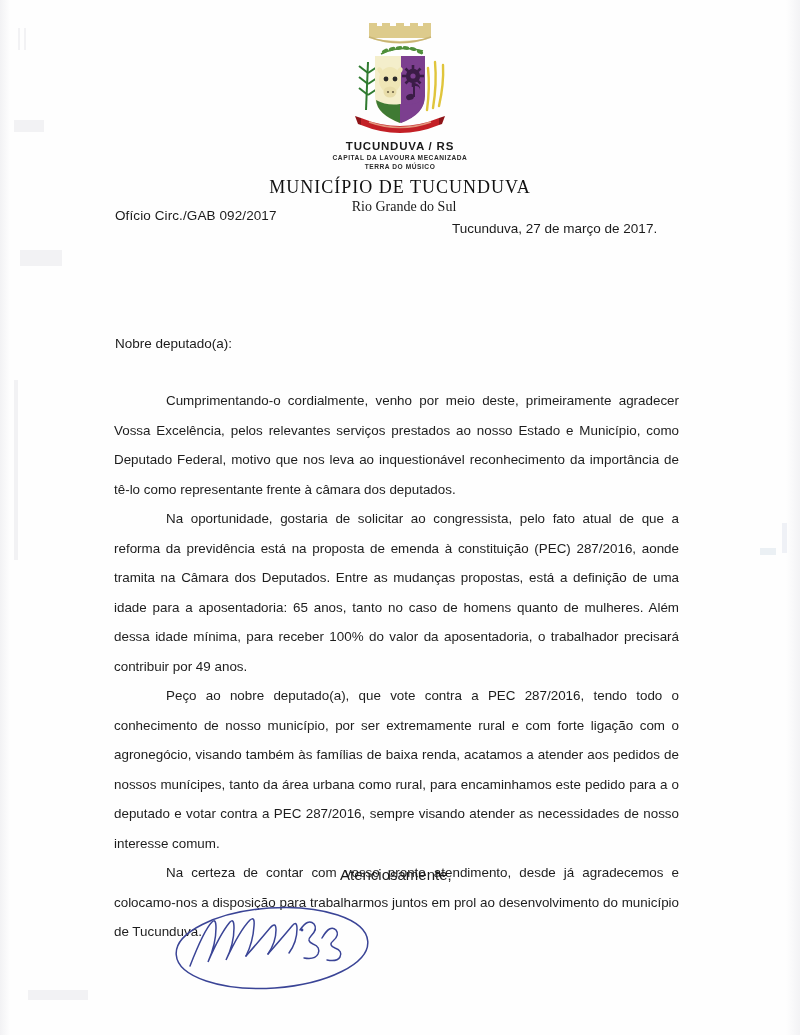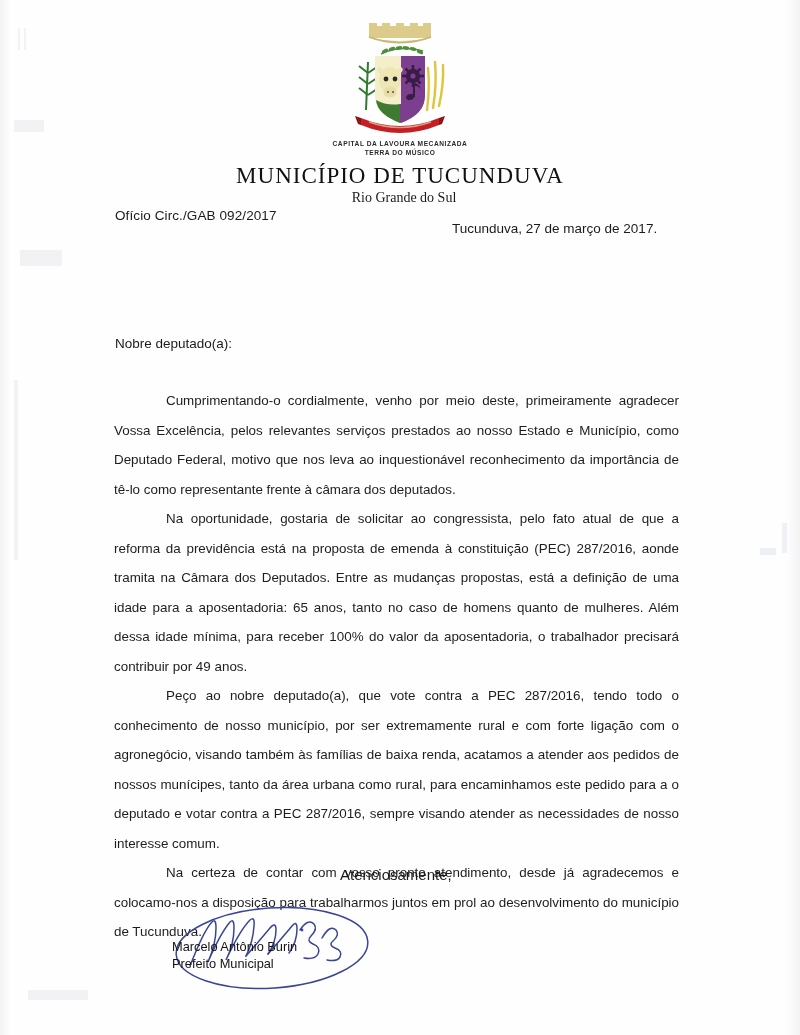--- a/index.html
+++ b/index.html
@@ -73,21 +73,21 @@
   .crest-sub2 {
     font-family: "Liberation Sans", sans-serif;
     font-weight: bold;
     font-size: 6.6px;
     letter-spacing: .55px;
     color: #2a2a2a;
     margin-top: 2px;
   }
   .muni-title {
     font-family: "Liberation Serif", serif;
-    font-size: 23px;
+    font-size: 18px;
     letter-spacing: 1.0px;
     color: #111;
     margin-top: 7px;
   }
   .muni-state {
     font-family: "Liberation Serif", serif;
     font-size: 14px;
     color: #191919;
     margin-top: 1px;
     padding-left: 8px;
@@ -278,20 +278,21 @@
 
         <g>
           <path d="M26 100 Q65 116 104 100 L104 107 Q65 123 26 107 Z" fill="#c32026"></path>
           <path d="M26 100 L20 98 L23 106 L26 107 Z" fill="#8f1418"></path>
           <path d="M104 100 L110 98 L107 106 L104 107 Z" fill="#8f1418"></path>
           <path d="M34 104 Q65 115 96 104" fill="none" stroke="#f0c9a2" stroke-width="1.6" opacity=".7"></path>
         </g>
       </svg>
     </div>
 
+    <div class="crest-city">TUCUNDUVA / RS</div>
     <div class="crest-sub1">CAPITAL DA LAVOURA MECANIZADA</div>
     <div class="crest-sub2">TERRA DO MÚSICO</div>
     <div class="muni-title">MUNICÍPIO DE TUCUNDUVA</div>
     <div class="muni-state">Rio Grande do Sul</div>
   </div>
 
   <div class="ref-line">Ofício Circ./GAB  092/2017</div>
   <div class="date-line">Tucunduva, 27 de março de 2017.</div>
 
 
@@ -312,20 +313,16 @@
         <ellipse cx="122" cy="48" rx="96" ry="40" transform="rotate(-4 122 48)"></ellipse>
         <path d="M40 66 Q54 30 62 22 Q66 18 66 28 Q66 44 58 62 Q70 34 80 22 Q84 18 84 28 Q84 44 76 60
                  Q90 30 100 20 Q105 16 104 26 Q103 42 96 56"></path>
         <path d="M96 56 Q110 40 120 28 Q126 21 126 30 Q126 42 118 54"></path>
         <path d="M118 54 Q132 38 142 26 Q147 20 147 29 Q147 42 139 53"></path>
         <path d="M150 30 Q158 18 164 24 Q168 29 161 36 Q156 41 163 44 Q171 47 168 54 Q165 60 154 58"></path>
         <path d="M172 38 Q180 24 186 30 Q190 35 183 41 Q178 45 185 48 Q193 51 190 57 Q187 62 177 60"></path>
         <circle cx="152" cy="30" r="1.4" fill="#3a4496" stroke="none"></circle>
       </g>
     </svg>
-    <div class="sig-name">
-      <div>Marcelo Antônio Burin</div>
-      <div>Prefeito Municipal</div>
-    </div>
   </div>
 
 
 </div>
 
 </body></html>

